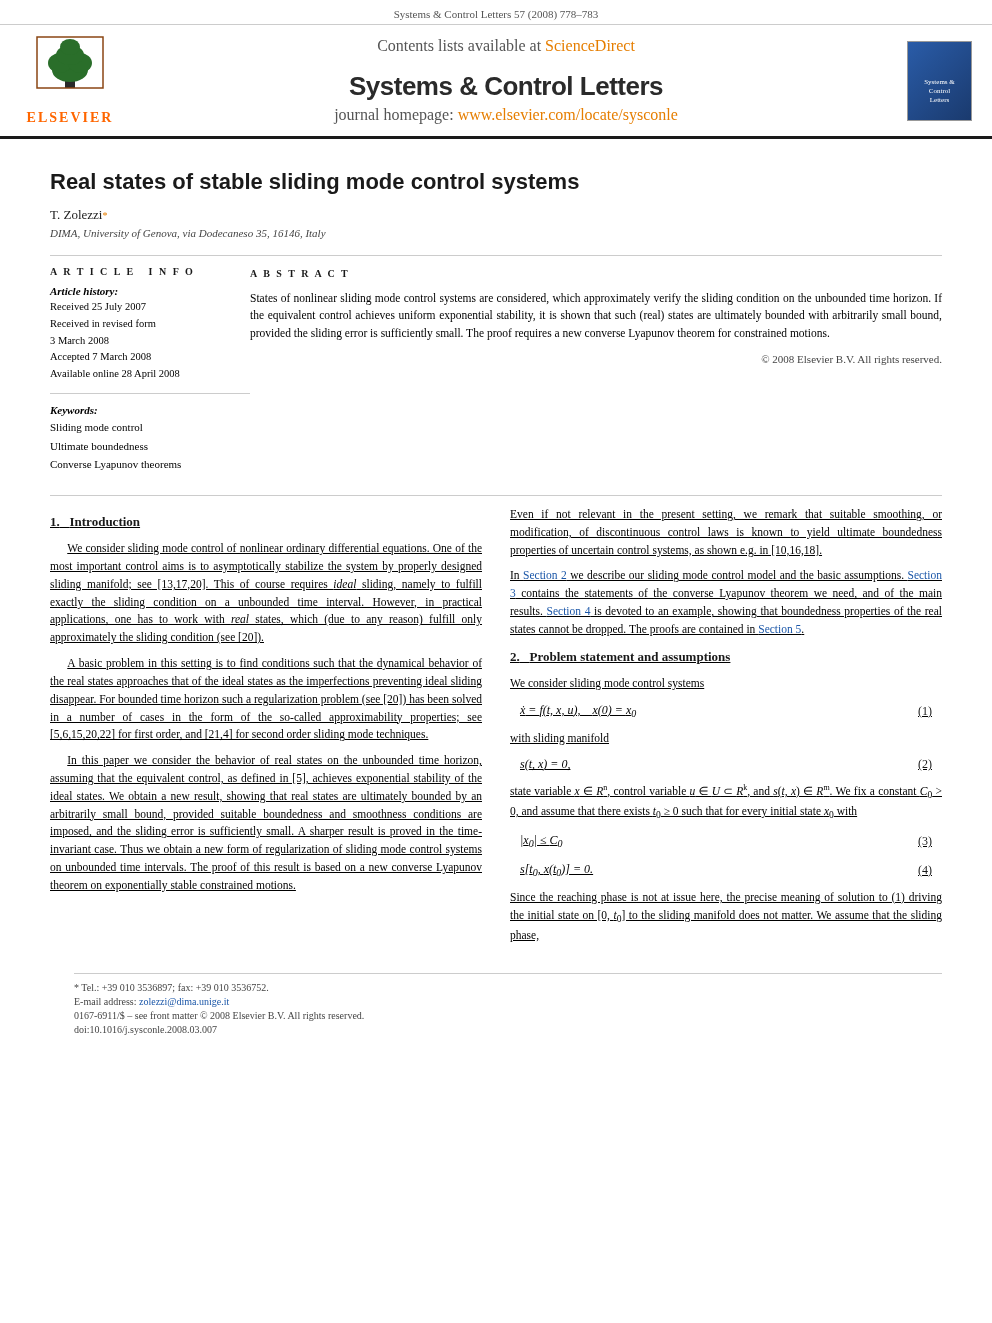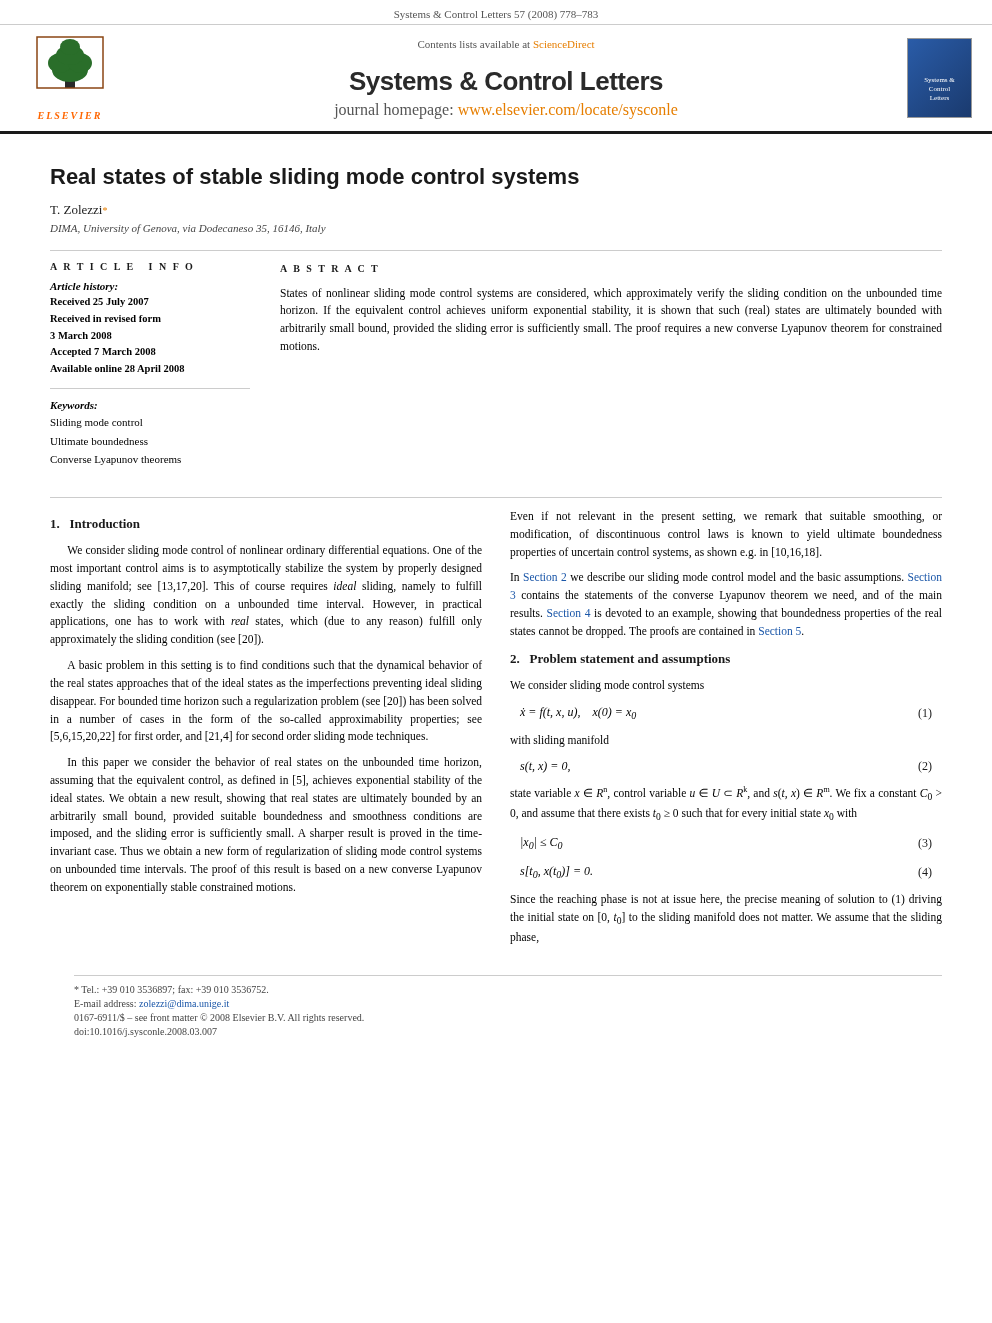--- a/index.html
+++ b/index.html
@@ -47,35 +47,34 @@
       flex-direction: column;
       align-items: center;
     }
 
     .elsevier-tree-svg {
       width: 70px;
       height: 55px;
     }
 
     .elsevier-text {
-      font-size: 10px;
+      font-size: 14px;
       font-weight: bold;
       color: #f60;
       letter-spacing: 2px;
       margin-top: 20px;
-      font-style: italic;
     }
 
     .journal-title-block {
       flex: 1;
       text-align: center;
     }
 
     .sciencedirect-link {
-      font-size: 11px;
+      font-size: 16px;
       color: #555;
       margin-bottom: 16px;
     }
 
     .sciencedirect-link a {
       color: #e67e00;
       text-decoration: none;
     }
 
     .journal-name {
@@ -158,22 +157,21 @@
 
     .divider {
       border: none;
       border-top: 1px solid #ccc;
       margin: 10px 0;
     }
 
     
     .two-col {
       display: flex;
-      gap: 30px;
-      margin-bottom: 28px;
+      margin-bottom: 21px;
     }
 
     .article-info-col {
       width: 200px;
       flex-shrink: 0;
       font-size: 11px;
     }
 
     .section-heading-small {
       font-size: 10px;
@@ -188,21 +186,20 @@
       font-style: italic;
       font-weight: bold;
       font-size: 11px;
       margin-bottom: 2px;
     }
 
     .info-dates {
       font-size: 10.5px;
       line-height: 1.6;
       margin-bottom: 8px;
-      font-weight: bold;
     }
 
     .keywords-list {
       font-size: 11px;
       line-height: 1.7;
     }
 
     .abstract-col {
       flex: 1;
       font-size: 11.5px;
@@ -225,20 +222,21 @@
       display: flex;
       gap: 28px;
       margin-top: 10px;
     }
 
     .body-col {
       flex: 1;
       font-size: 11.5px;
       line-height: 1.55;
       text-align: justify;
+      text-decoration: underline;
     }
 
     .section-title {
       font-size: 13px;
       font-weight: bold;
       margin-bottom: 8px;
       margin-top: 6px;
       color: #1a1a1a;
     }
 
@@ -376,20 +374,21 @@
         <div class="keywords-list">
           <div>Sliding mode control</div>
           <div>Ultimate boundedness</div>
           <div>Converse Lyapunov theorems</div>
         </div>
       </div>
 
       <div class="abstract-col">
         <div class="section-heading-small">A B S T R A C T</div>
         <div class="abstract-text">States of nonlinear sliding mode control systems are considered, which approximately verify the sliding condition on the unbounded time horizon. If the equivalent control achieves uniform exponential stability, it is shown that such (real) states are ultimately bounded with arbitrarily small bound, provided the sliding error is sufficiently small. The proof requires a new converse Lyapunov theorem for constrained motions.</div>
+        <div class="copyright-line">© 2008 Elsevier B.V. All rights reserved.</div>
       </div>
     </div>
 
     <hr class="divider">
 
     <div class="body-columns">
 
       <div class="body-col">
 
         <div class="section-title">

